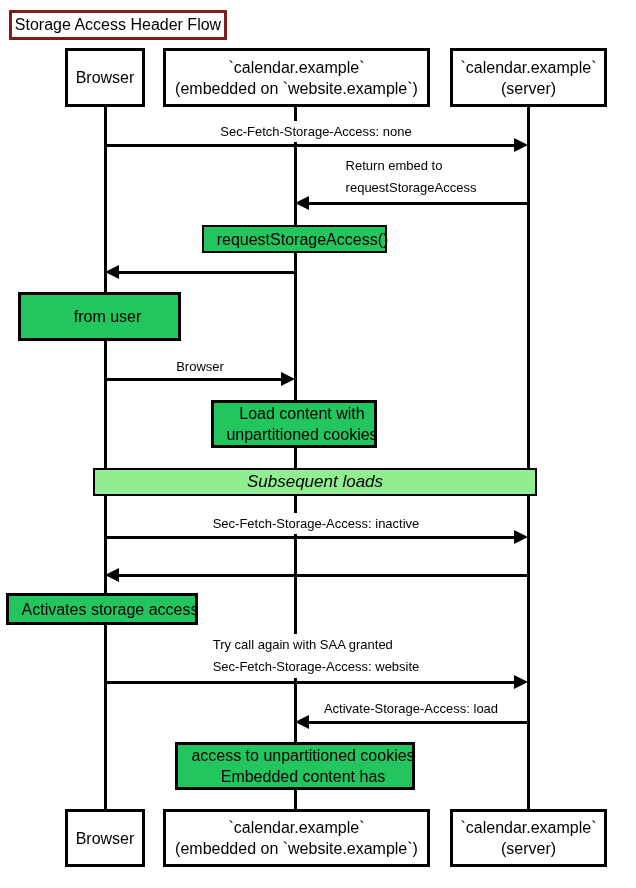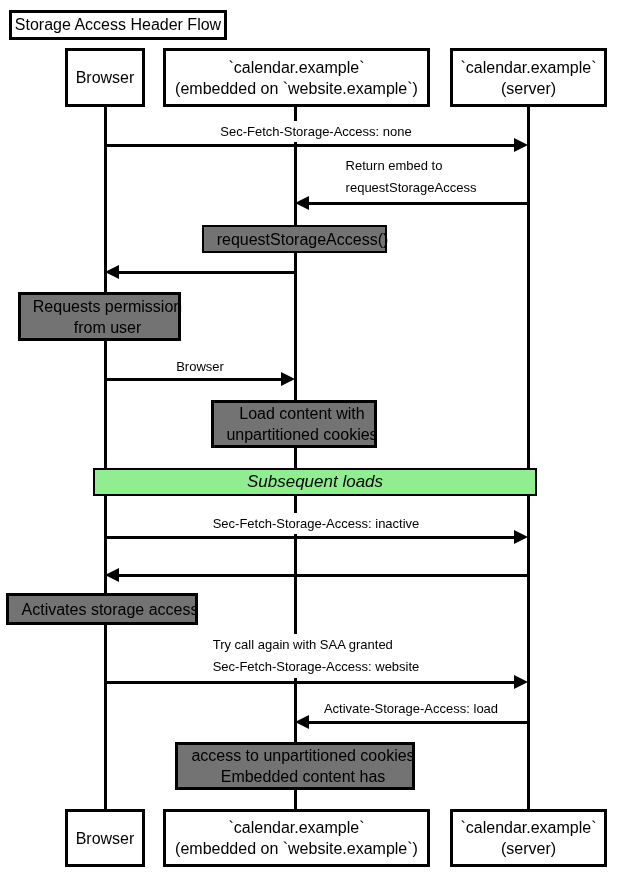--- a/index.html
+++ b/index.html
@@ -8,34 +8,34 @@
     font-family:"Liberation Sans",sans-serif;color:#000;overflow:hidden;
   }
   .lifeline{position:absolute;width:3px;background:#000;top:107px;height:702px;z-index:1;}
   .pbox{
     position:absolute;background:#fff;border:3px solid #000;z-index:4;
     display:flex;flex-direction:column;align-items:center;justify-content:center;
     text-align:center;font-size:16px;line-height:21px;white-space:nowrap;box-sizing:border-box;
   }
   .titlebox{
     position:absolute;left:9px;top:10px;width:218px;height:30px;background:#fff;
-    border:3px solid #000000;z-index:4;display:flex;align-items:center;justify-content:center;
+    border:3px solid #7f1d1d;z-index:4;display:flex;align-items:center;justify-content:center;
     font-size:16px;white-space:nowrap;box-sizing:border-box;
   }
   .mline{position:absolute;height:3px;background:#000;z-index:2;}
   .ah{position:absolute;width:0;height:0;border-top:7px solid transparent;border-bottom:7px solid transparent;z-index:2;}
   .ah.r{border-left:14px solid #000;}
   .ah.l{border-right:14px solid #000;}
   .mlabel{
     position:absolute;transform:translateX(-50%);background:#fff;padding:0 3px;
     font-size:13px;line-height:21px;text-align:left;white-space:nowrap;z-index:3;
   }
   .mlabel.two{line-height:22px;}
   .note{
-    position:absolute;background:#737373;border:3px solid #000;z-index:3;box-sizing:border-box;
+    position:absolute;background:#22c55e;border:3px solid #000;z-index:3;box-sizing:border-box;
     display:flex;flex-direction:column;align-items:center;justify-content:center;
     text-align:center;font-size:16px;line-height:21px;white-space:nowrap;padding-left:16px;
   }
   .note.thin{border-width:2px;}
   .section{
     position:absolute;left:93px;top:468px;width:444px;height:28px;border:2px solid #000;
     z-index:3;box-sizing:border-box;display:flex;align-items:center;justify-content:center;
     font-size:17px;white-space:nowrap;
   }
 </style>
@@ -87,21 +87,20 @@
   <div class="mline" style="left:308px;top:201.5px;width:220px"></div>
   <div class="ah l" style="left:295px;top:196px"></div>
 
   <div class="note thin" style="left:202px;top:225px;width:185px;height:28px">
     <span>requestStorageAccess()</span>
   </div>
   <div class="mline" style="left:118px;top:270.5px;width:177px"></div>
   <div class="ah l" style="left:105px;top:265px"></div>
 
   <div class="note" style="left:18px;top:292px;width:163px;height:49px">
-    <div>Requests permission</div>
     <div>from user</div>
   </div>
 
   <div class="mlabel" style="left:200px;top:356px">Browser</div>
   <div class="mline" style="left:105px;top:377.5px;width:177px"></div>
   <div class="ah r" style="left:281px;top:372px"></div>
 
   <div class="note" style="left:211px;top:400px;width:166px;height:48px">
     <div>Load content with</div>
     <div>unpartitioned cookies</div>

